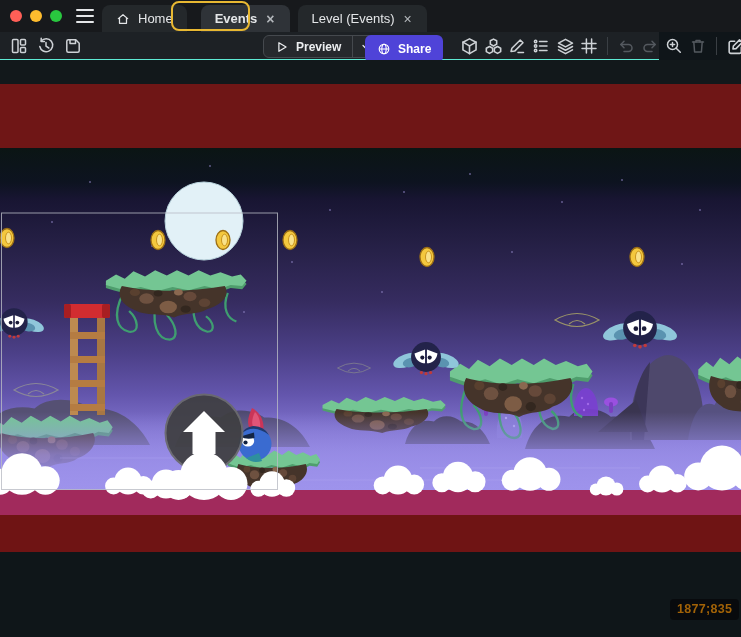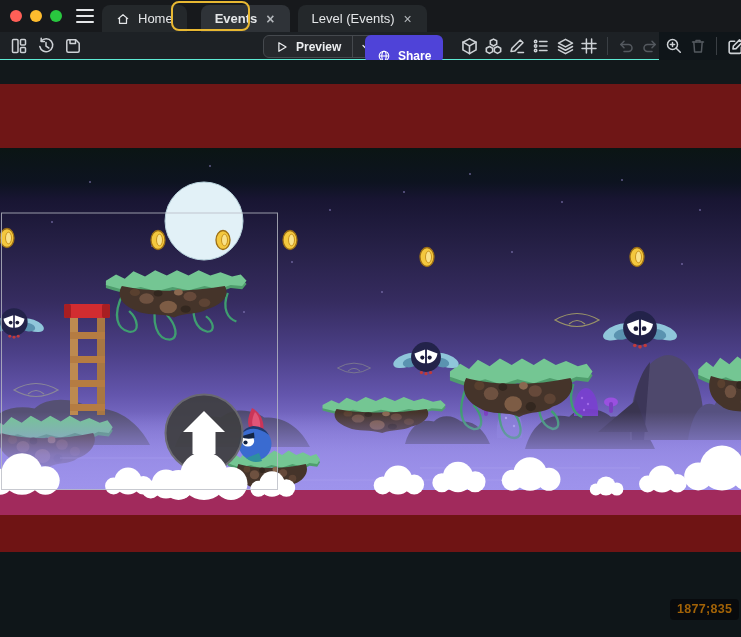--- a/index.html
+++ b/index.html
@@ -35,21 +35,21 @@
   .tb-left { position:absolute; left:8px; top:3px; display:flex; gap:5px; }
   .preview-group { position:absolute; left:263px; top:3px; height:23px; display:flex;
     background:#26292d; border:1px solid #45494e; border-radius:6px; color:#eceef0;
     align-items:center; overflow:hidden; }
   .preview-main { display:flex; align-items:center; gap:7px; padding:0 11px; cursor:pointer;
     font-size:12px; font-weight:bold; height:100%; }
   .preview-sep { width:1px; height:100%; background:#45494e; }
   .preview-caret { width:25px; height:100%; display:flex; align-items:center; justify-content:center; cursor:pointer; }
   .preview-group svg { stroke:#eceef0; fill:none; stroke-width:1.6; stroke-linecap:round; stroke-linejoin:round; }
   .share-btn { position:absolute; left:365px; top:3px; height:23px; padding:14px 12px;
-    background:#4f43d8; border-radius:6px; display:flex; align-items:flex-start; gap:7px;
+    background:#4f43d8; border-radius:6px; display:flex; align-items:center; gap:7px;
     color:#fff; font-size:12px; font-weight:bold; cursor:pointer; }
   .share-btn svg { stroke:#fff; fill:none; stroke-width:1.4; }
   .tb-right { position:absolute; left:458px; top:3px; display:flex; gap:2px; align-items:center; }
   .tb-divider { width:1px; height:18px; background:#3a3f44; margin:0 5px; }
 
   
   .scene-wrap { position:absolute; top:60px; left:0; width:741px; height:577px; }
   svg.scene { display:block; }
 
   .coord-badge { position:absolute; left:670px; top:599px; background:rgba(8,10,12,.92);

